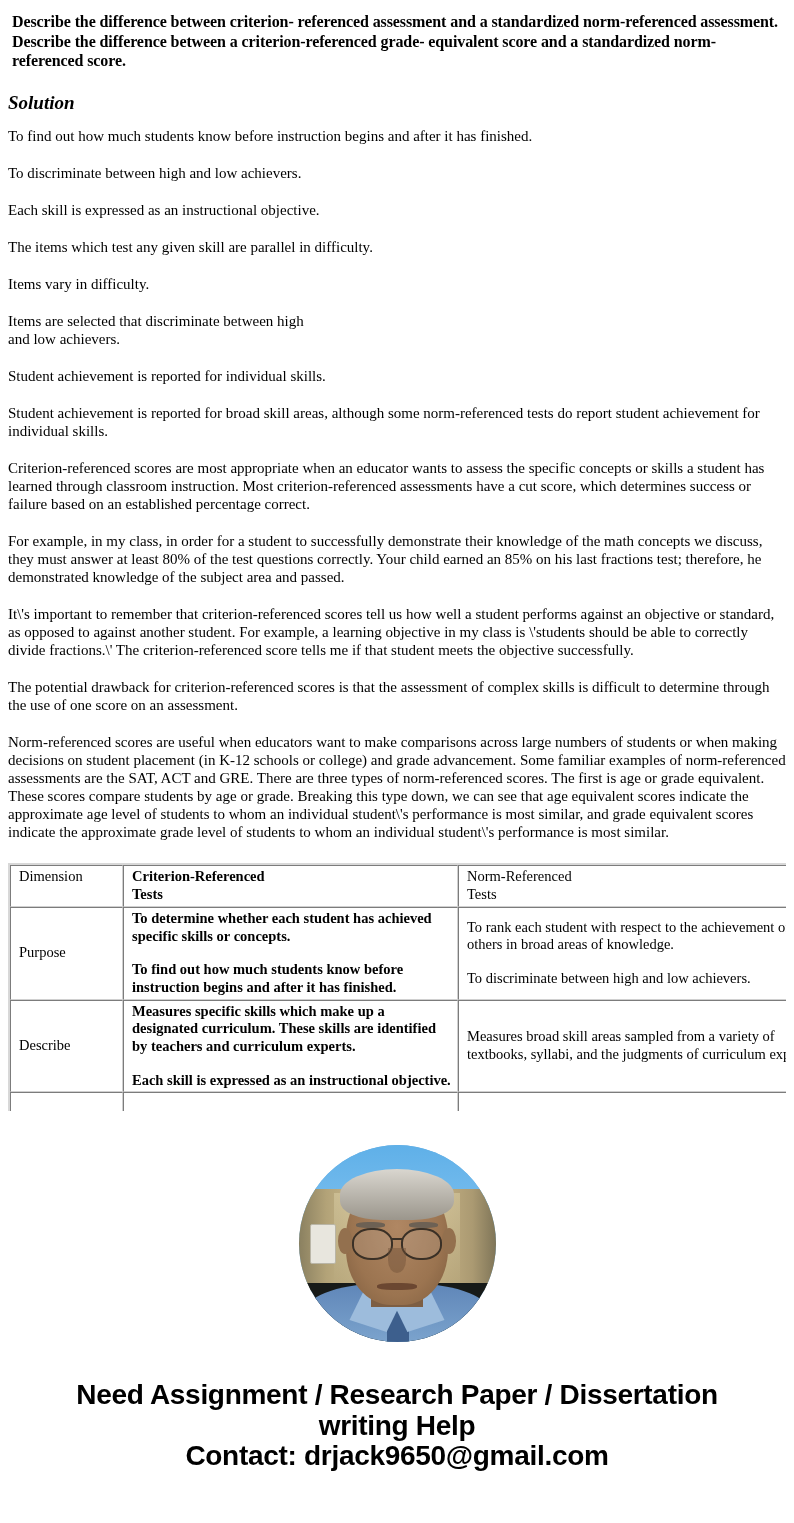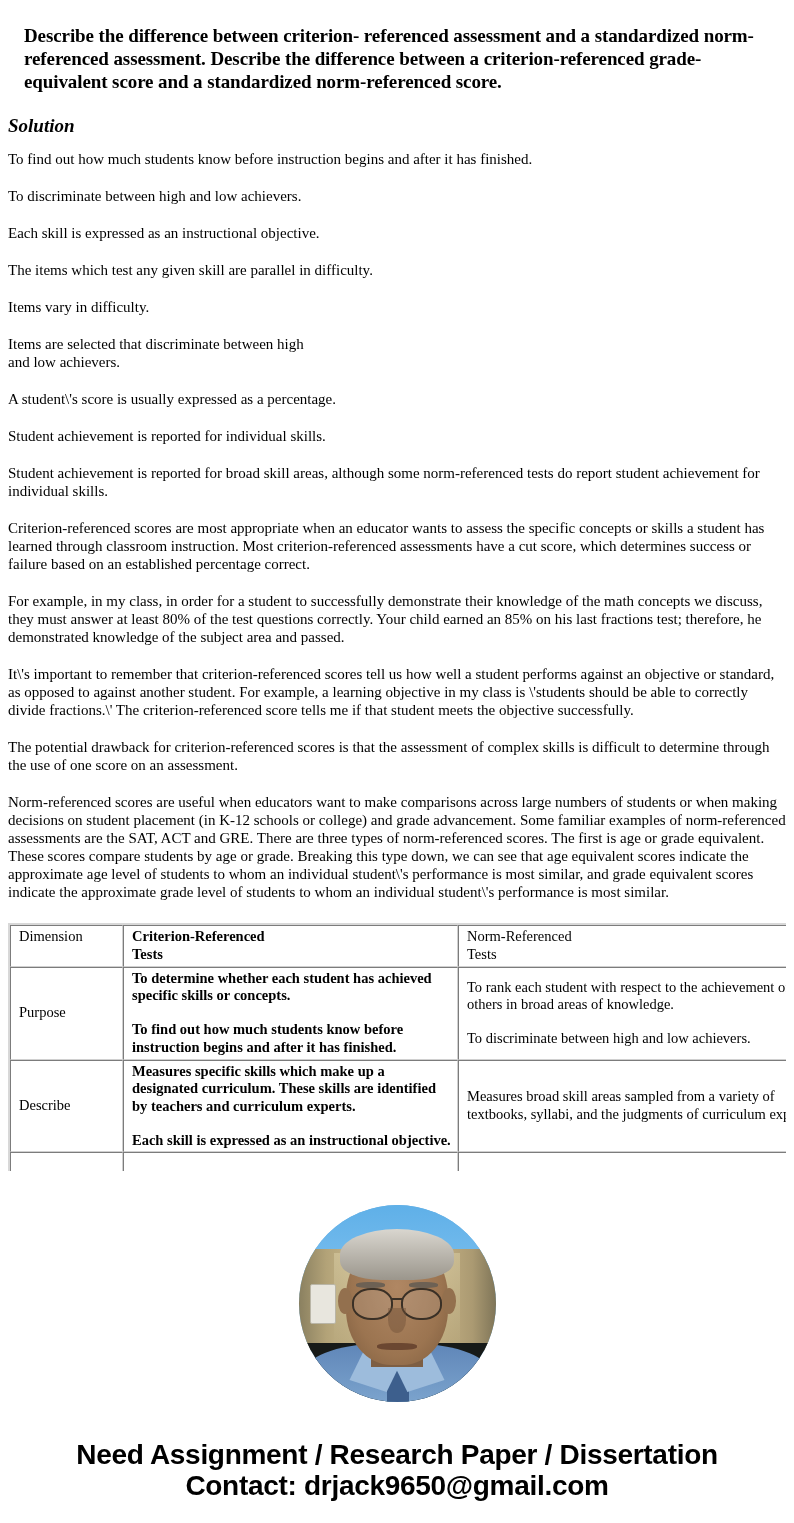--- a/index.html
+++ b/index.html
@@ -16,24 +16,24 @@
   }
   .page {
     width: 794px;
     box-sizing: border-box;
     padding: 0 8px;
     position: relative;
   }
 
   
   .question {
-    font-size: 19px;
+    font-size: 16px;
     font-weight: bold;
     line-height: 1.22;
-    margin: 16px;
+    margin: 4px;
     padding-top: 8px;
     letter-spacing: -0.1px;
   }
 
   
   .solution-heading {
     font-size: 19px;
     font-weight: bold;
     margin: 22px 0 14px 0;
     line-height: 1.1;
@@ -196,21 +196,20 @@
 
   <h3 class="solution-heading">Solution</h3>
 
   <p class="para">To find out how much students know before instruction begins and after it has finished.</p>
   <p class="para">To discriminate between high and low achievers.</p>
   <p class="para">Each skill is expressed as an instructional objective.</p>
   <p class="para">The items which test any given skill are parallel in difficulty.</p>
   <p class="para">Items vary in difficulty.</p>
   <p class="para" style="white-space:pre-line">Items are selected that discriminate between high
 and low achievers.</p>
-  <p class="para">A student\'s score is usually expressed as a percentage.</p>
   <p class="para">Student achievement is reported for individual skills.</p>
   <p class="para">Student achievement is reported for broad skill areas, although some norm-referenced tests do report student achievement for individual skills.</p>
   <p class="para">Criterion-referenced scores are most appropriate when an educator wants to assess the specific concepts or skills a student has learned through classroom instruction. Most criterion-referenced assessments have a cut score, which determines success or failure based on an established percentage correct.</p>
   <p class="para">For example, in my class, in order for a student to successfully demonstrate their knowledge of the math concepts we discuss, they must answer at least 80% of the test questions correctly. Your child earned an 85% on his last fractions test; therefore, he demonstrated knowledge of the subject area and passed.</p>
   <p class="para">It\'s important to remember that criterion-referenced scores tell us how well a student performs against an objective or standard, as opposed to against another student. For example, a learning objective in my class is \'students should be able to correctly divide fractions.\' The criterion-referenced score tells me if that student meets the objective successfully.</p>
   <p class="para">The potential drawback for criterion-referenced scores is that the assessment of complex skills is difficult to determine through the use of one score on an assessment.</p>
   <p class="para">Norm-referenced scores are useful when educators want to make comparisons across large numbers of students or when making decisions on student placement (in K-12 schools or college) and grade advancement. Some familiar examples of norm-referenced assessments are the SAT, ACT and GRE. There are three types of norm-referenced scores. The first is age or grade equivalent. These scores compare students by age or grade. Breaking this type down, we can see that age equivalent scores indicate the approximate age level of students to whom an individual student\'s performance is most similar, and grade equivalent scores indicate the approximate grade level of students to whom an individual student\'s performance is most similar.</p>
 
   <div class="table-clip">
     <table class="compare">
@@ -283,16 +282,17 @@
       <div class="av-glassL"></div>
       <div class="av-glassR"></div>
       <div class="av-bridge"></div>
       <div class="av-nose"></div>
       <div class="av-mouth"></div>
     </div>
   </div>
 
   <div class="footer">
     <span class="line">Need Assignment / Research Paper / Dissertation</span>
+    <span class="line">writing Help</span>
     <span class="line">Contact: drjack9650@gmail.com</span>
   </div>
 
 </div>
 
 </body></html>

